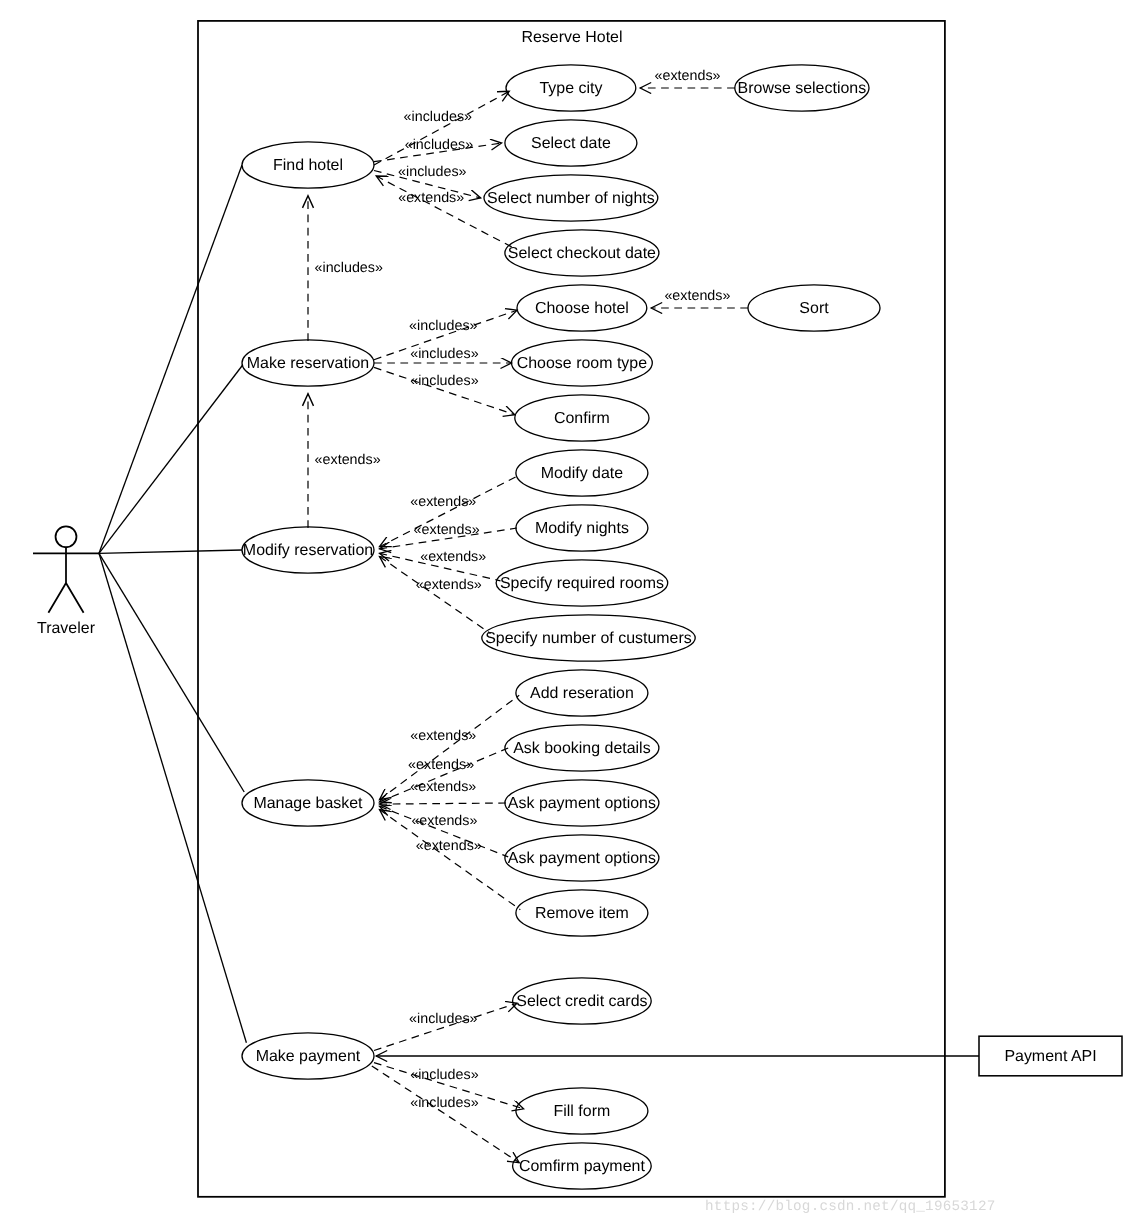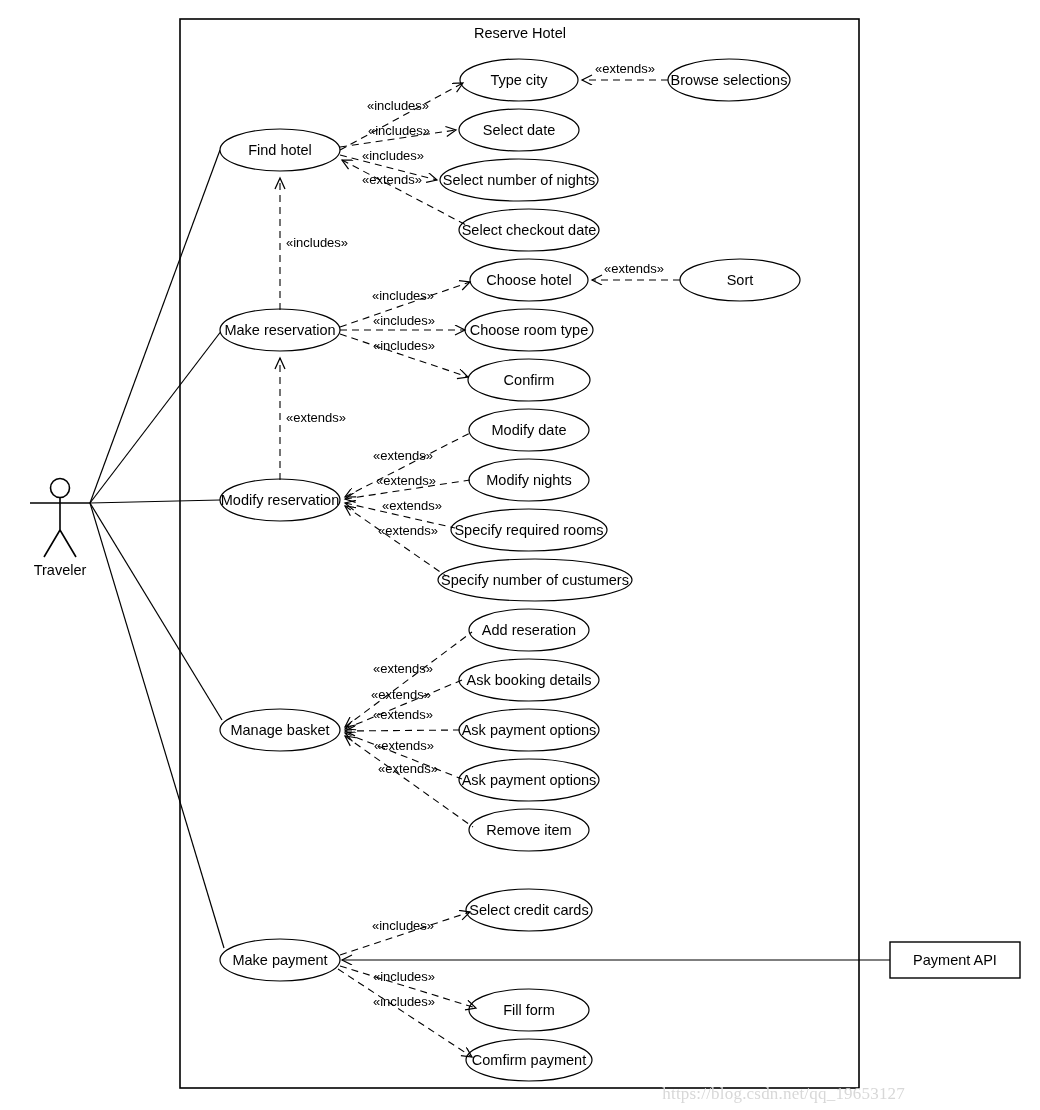--- a/index.html
+++ b/index.html
@@ -84,22 +84,22 @@
   }
   .ext-node-label {
     font-size: 14.5px;
     text-anchor: middle;
     dominant-baseline: middle;
   }
   .watermark {
     position: absolute;
     right: 18px;
     bottom: 6px;
-    font-family: Liberation Serif, serif;
-    font-size: 17px;
+    font-family: Liberation Mono, monospace;
+    font-size: 13px;
     color: #d8d8d8;
     white-space: nowrap;
     letter-spacing: 0.2px;
   }
 </style>
 </head>
 <body>
 
 <div id="diagram-root">
 

